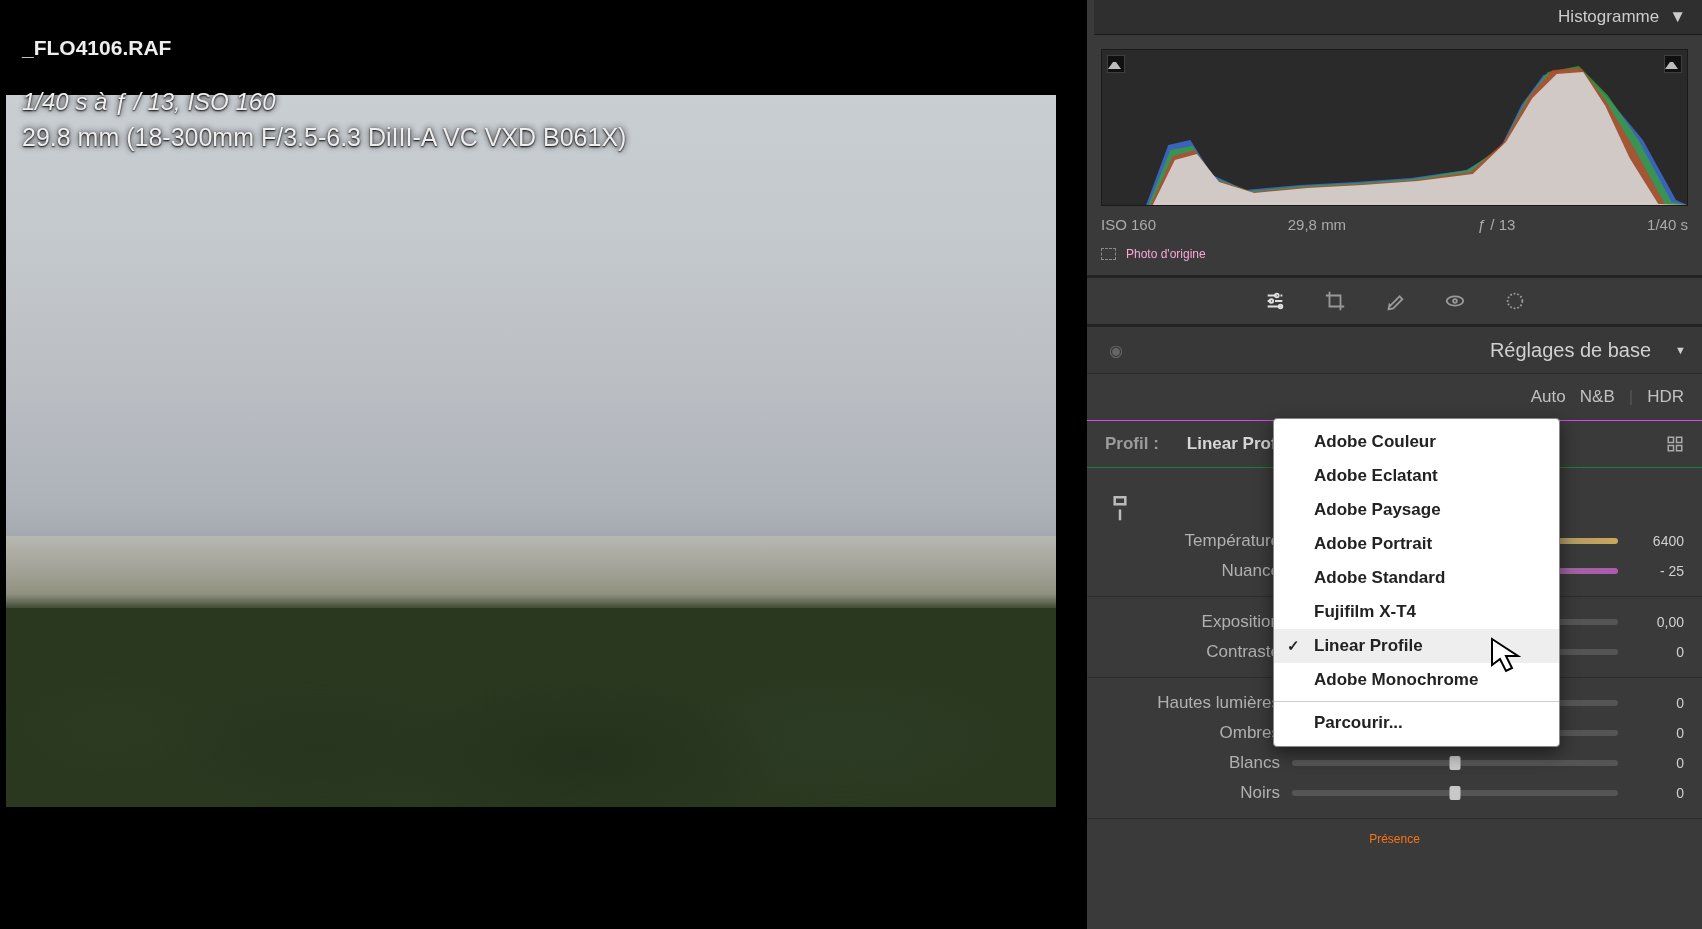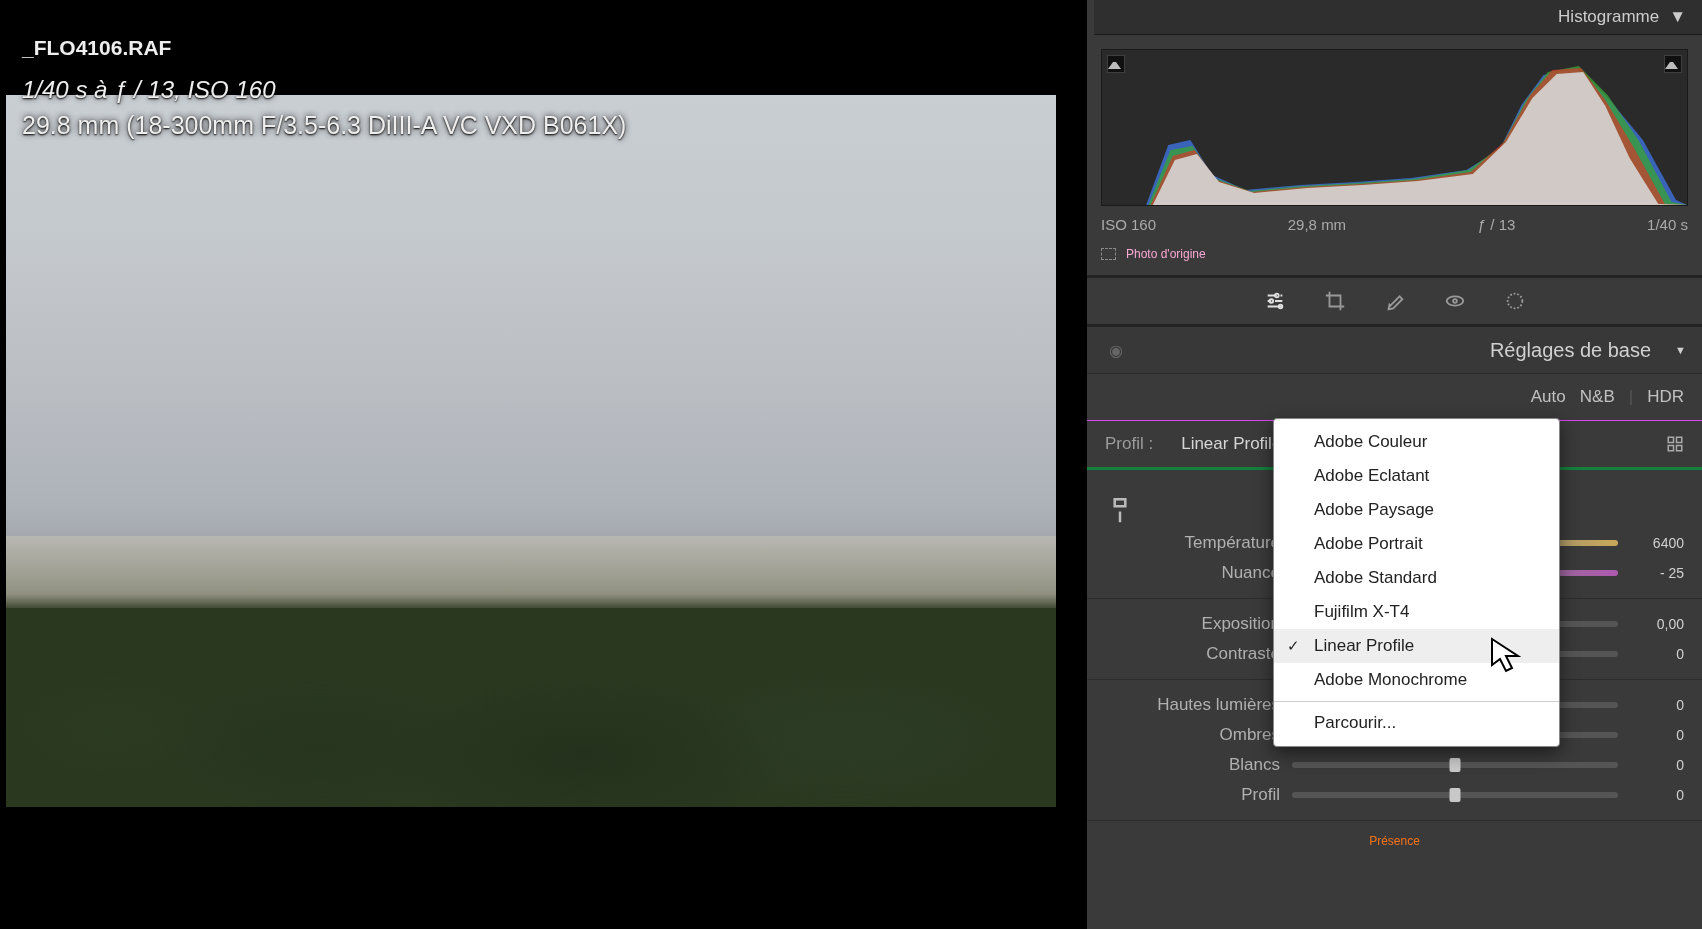--- a/index.html
+++ b/index.html
@@ -33,21 +33,21 @@
       radial-gradient(ellipse 180px 70px at 80% 65%, #2d3c24, transparent),
       #2a3820;
   }
   .meta{
     position:absolute;left:22px;top:34px;color:#eee;
     font-family:"Segoe UI",sans-serif;font-weight:500;
     text-shadow:0 0 6px rgba(0,0,0,.9),0 1px 2px #000;
     line-height:1.35;
   }
   .meta .fn{font-size:21px;font-weight:600;}
-  .meta .exp{font-size:24px;margin-top:12px;font-style:italic;}
+  .meta .exp{font-size:24px;margin-top:24px;font-style:italic;}
   .meta .lens{font-size:25px;margin-top:2px;text-align:right;}
   
   .right{flex:1;display:flex;flex-direction:column;background:#3a3a3a;}
   .panel-bar{height:34px;background:#2f2f2f;display:flex;align-items:center;justify-content:flex-end;padding:0 16px;border-bottom:1px solid #1a1a1a;color:#ccc;margin-left:7px;}
   .panel-bar span{font-size:17px;}
   .tri{font-size:11px;margin-left:10px;}
   .histo-box{background:#3a3a3a;padding:14px;border-bottom:3px solid #232323;}
   .histo{position:relative;height:155px;background:#2a2a2a;border:1px solid #1a1a1a;}
   .histo svg{position:absolute;inset:0;width:100%;height:100%;}
   .histo .corner{position:absolute;width:16px;height:16px;top:5px;background:rgba(0,0,0,.6);border:1px solid rgba(255,255,255,.2);}
@@ -67,21 +67,21 @@
   .panel-head{height:46px;display:flex;align-items:center;justify-content:flex-end;gap:14px;padding:0 16px;
     background:#383838;border-bottom:1px solid #2a2a2a;color:#d0d0d0;}
   .panel-head .eye{color:#666;margin-right:auto;margin-left:6px;font-size:16px;}
   .panel-head .ttl{font-size:20px;}
   
   .treat{height:46px;display:flex;align-items:center;justify-content:flex-end;gap:14px;padding:0 18px;
     background:#3a3a3a;border-bottom:1px solid #d946ef;color:#c0c0c0;font-size:17px;}
   .treat .sep{color:#555;}
   
   .profrow{height:46px;display:flex;align-items:center;padding:0 18px;background:#3a3a3a;
-    border-bottom:3px solid #15803d;color:#c0c0c0;font-size:17px;position:relative;}
+    border-bottom:1px solid #15803d;color:#c0c0c0;font-size:17px;position:relative;font-weight:bold;}
   .profrow .lbl{color:#9c9c9c;}
   .profrow .val{margin-left:28px;color:#d6d6d6;}
   .profrow .dd{font-size:10px;margin-left:6px;color:#888;}
   .profrow .grid{margin-left:auto;width:18px;height:18px;color:#aaa;}
   .profrow .grid svg{width:100%;height:100%;}
   
   .group{background:#3a3a3a;border-bottom:1px solid #2c2c2c;padding:10px 18px;}
   .group.big{padding-top:18px;}
   .row{display:flex;align-items:center;height:30px;}
   .row .rlabel{width:175px;text-align:right;color:#b0b0b0;font-size:17px;}
@@ -304,21 +304,21 @@
           <div class="num">0</div>
         </div>
       <div class="row">
           <div class="rlabel">Blancs</div>
           <div class="track">
             <div class="knob" style="left:50%"></div>
           </div>
           <div class="num">0</div>
         </div>
       <div class="row">
-          <div class="rlabel">Profil</div>
+          <div class="rlabel">Noirs</div>
           <div class="track">
             <div class="knob" style="left:50%"></div>
           </div>
           <div class="num">0</div>
         </div>
     </div>
 
     <div class="presence">Présence</div>
   </div>
 </div>

